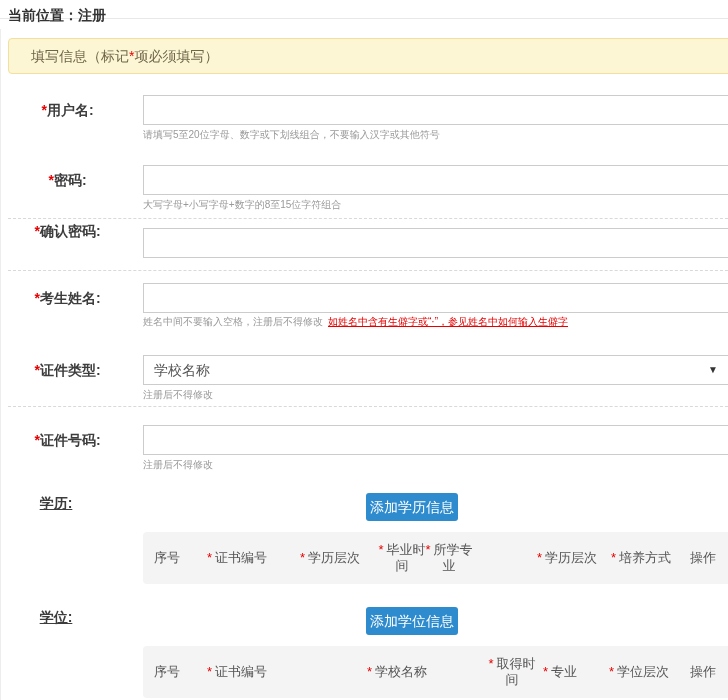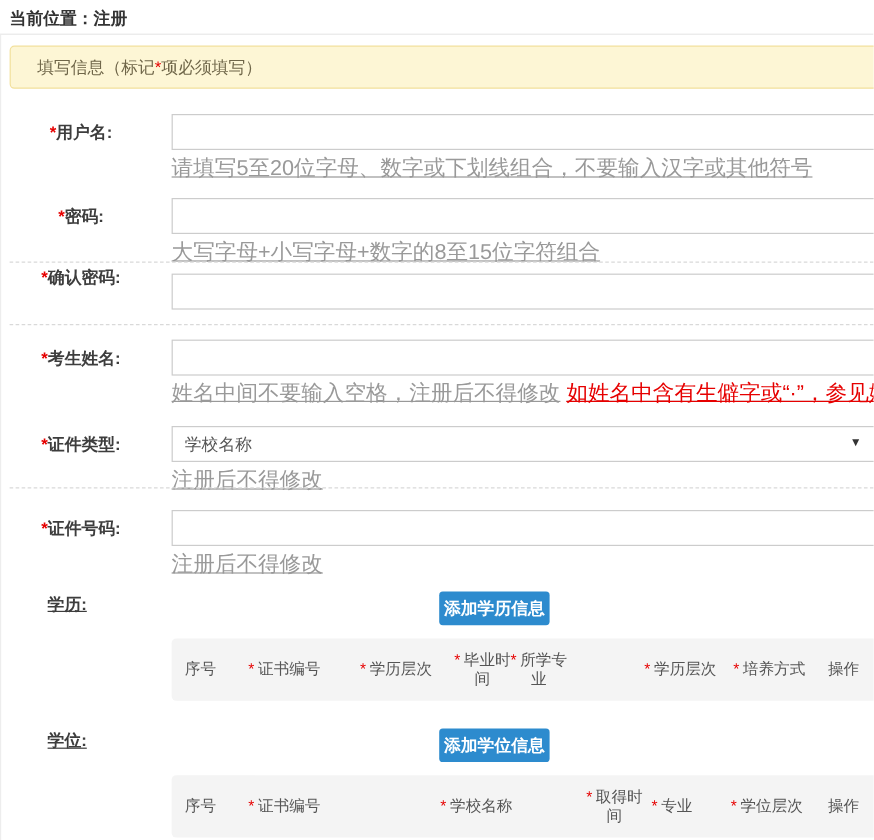--- a/index.html
+++ b/index.html
@@ -1,56 +1,55 @@
 <!DOCTYPE html>
 <html><head>
 <meta charset="utf-8">
 <style>
   html,body { margin:0; padding:0; }
   body {
     width:728px; height:700px; position:relative; overflow:hidden;
     background:#fff; font-family:"Liberation Sans","DejaVu Sans",sans-serif;
   }
   #topbar {
-    position:absolute; top:0; left:0; width:728px; height:29px;
+    position:absolute; top:0; left:0; width:728px; height:19px;
     box-sizing:border-box; border-bottom:1px solid #e8e8e8;
     font-size:14px; font-weight:bold; color:#333; padding:7px 0 0 8px;
   }
   #left-border { position:absolute; top:29px; left:0; width:1px; height:671px; background:#ededed; }
   #alert {
     position:absolute; top:38px; left:8px; width:732px; height:36px; box-sizing:border-box;
     background:#fdf6d5; border:1px solid #f2e09c; border-radius:4px;
     font-size:14px; color:#6f6649; line-height:34px; padding-left:22px;
   }
   .flabel {
     position:absolute; left:0; width:135px; text-align:center;
     font-size:14px; font-weight:bold; color:#3d3d3d; white-space:nowrap;
   }
   .flabel-short { width:112px;text-decoration:underline; }
   .star { color:#e60000; }
   .tinput {
     position:absolute; left:143px; width:600px; height:30px; box-sizing:border-box;
     border:1px solid #ccc; background:#fff; font-size:14px; padding:0 8px; color:#333;
     font-family:"Liberation Sans","DejaVu Sans",sans-serif;
   }
-  .hint { position:absolute; left:143px; font-size:18px; color:#999; white-space:nowrap;text-decoration:underline; }
+  .hint { position:absolute; left:143px; font-size:10px; color:#999; white-space:nowrap; }
   .hint a { color:#e60000; text-decoration:underline; margin-left:5px; cursor:pointer; }
   .dashed { position:absolute; left:8px; width:730px; height:0; border-top:1px dashed #d9d9d9; }
   .select-box {
     position:absolute; left:143px; width:588px; height:30px; box-sizing:border-box;
     border:1px solid #ccc; background:#fff; font-size:14px; color:#555;
     line-height:28px; padding-left:10px; cursor:pointer;
   }
   .select-arrow { position:absolute; right:12px; top:9px; font-size:10px; color:#333; line-height:10px; }
   .add-btn {
     position:absolute; left:366px; width:92px; height:28px;
     background:#2d8bce; color:#fff; font-size:14px; border:none; border-radius:3px;
     line-height:28px; text-align:center; cursor:pointer; padding:0;
     font-family:"Liberation Sans","DejaVu Sans",sans-serif;
-    font-weight:bold;
   }
   .htable {
     position:absolute; left:143px; width:600px; height:52px;
     background:#f4f4f4; border-radius:4px; font-size:13px; color:#555;
   }
   .hcell {
     position:absolute; top:50%; transform:translateY(-50%);
     text-align:center; line-height:16px;
   }
   .hstar { color:#e60000; margin-right:3px; }

